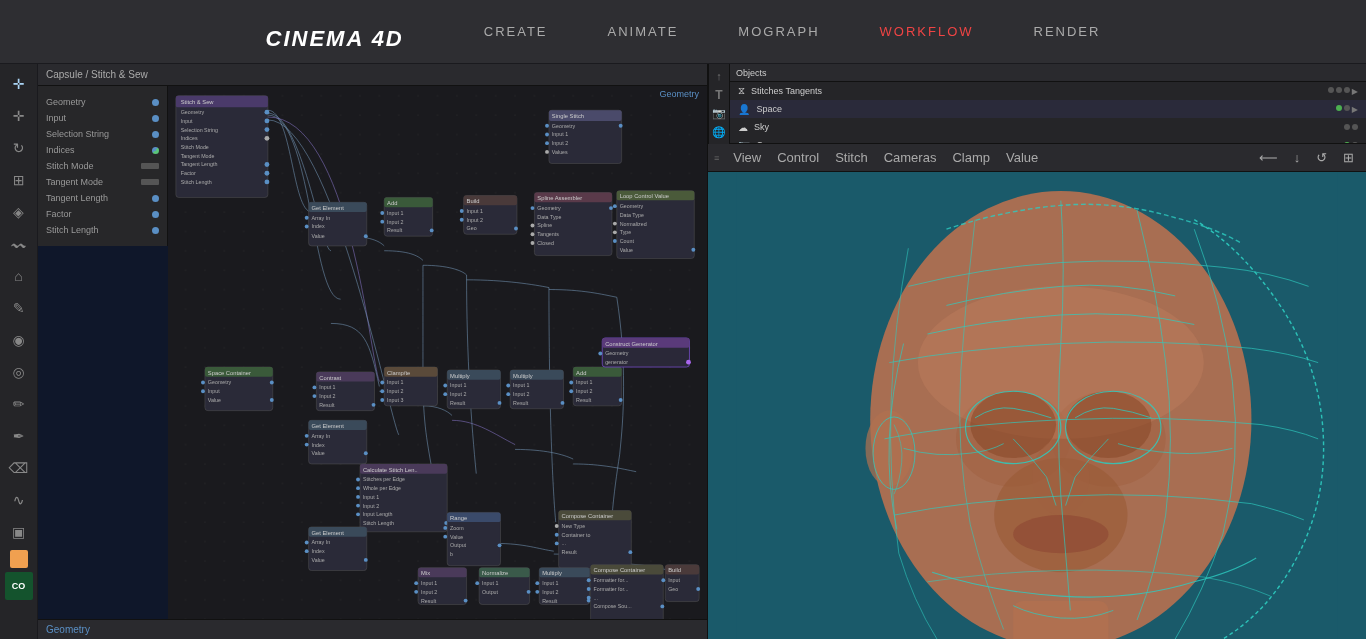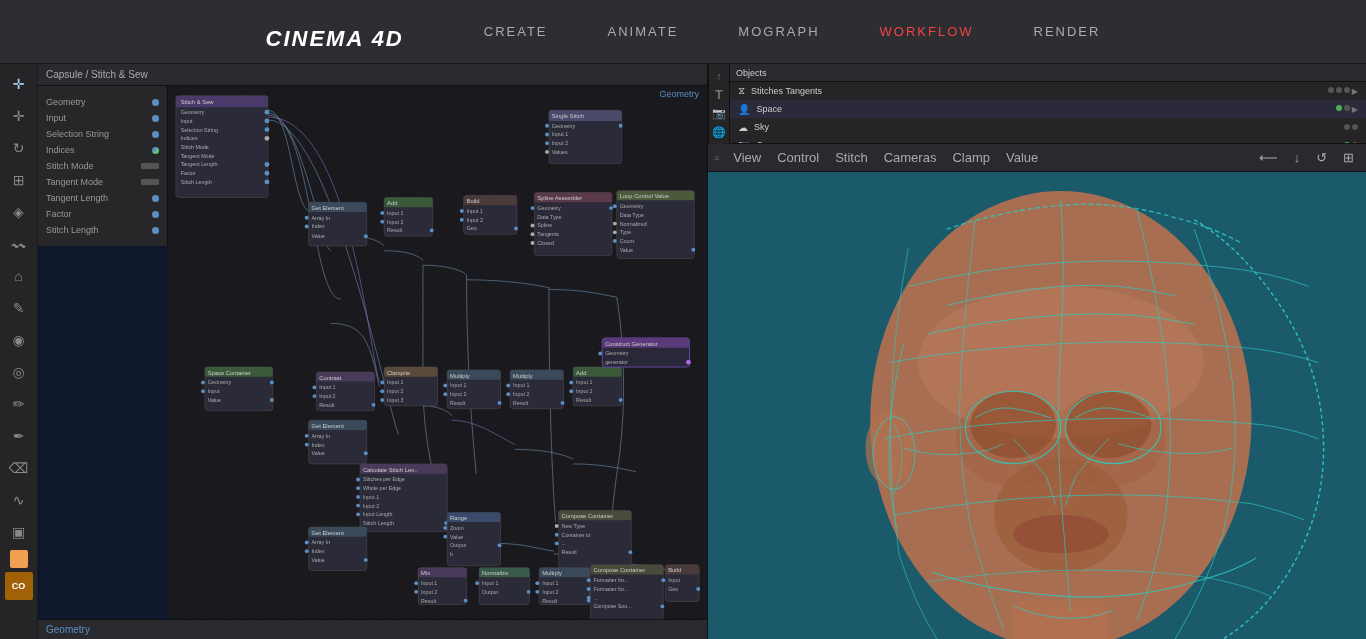--- a/index.html
+++ b/index.html
@@ -295,21 +295,21 @@
     <div class="tool-btn">⌂</div>
     <div class="tool-btn">✎</div>
     <div class="tool-btn">◉</div>
     <div class="tool-btn">◎</div>
     <div class="tool-btn">✏</div>
     <div class="tool-btn">✒</div>
     <div class="tool-btn">⌫</div>
     <div class="tool-btn">∿</div>
     <div class="tool-btn">▣</div>
     <div class="tool-btn" style="background:#f0a050;width:18px;height:18px;border-radius:2px;"></div>
-    <div class="tool-btn" style="background:#a16207;color:#fff;font-size:9px;font-weight:bold;">CO</div>
+    <div class="tool-btn" style="background:#14532d;color:#fff;font-size:9px;font-weight:bold;">CO</div>
   </div>
 
   <div id="node-panel">
 
     <div id="node-panel-header">
       <span style="color:#aaa;">Capsule / Stitch &amp; Sew</span>
     </div>
 
     <div id="props-panel">
       <div class="prop-row">

